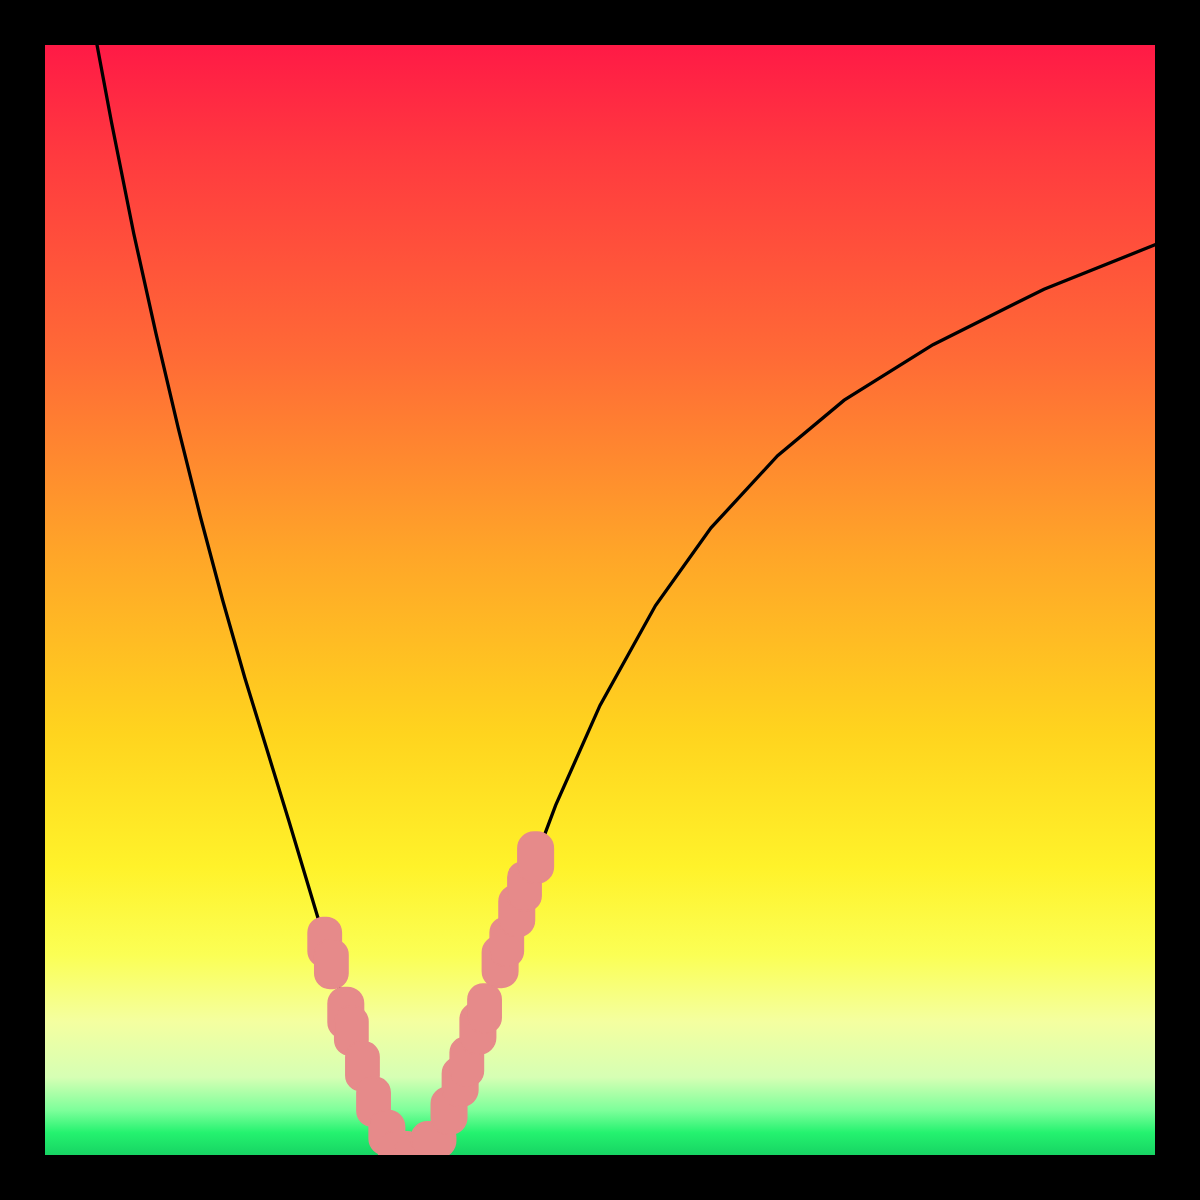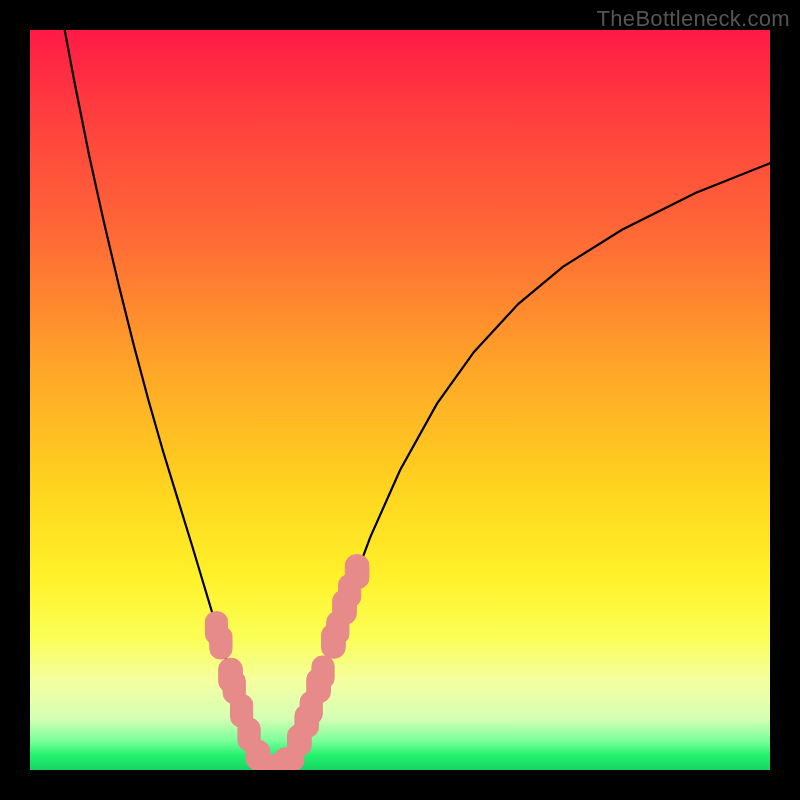--- a/index.html
+++ b/index.html
@@ -64,21 +64,20 @@
     stroke-linecap: round;
   }
   .marker {
     fill: #e68a8a;
     stroke: #e68a8a;
   }
 </style>
 </head>
 <body>
 <div class="outer">
-  <div class="watermark">TheBottleneck.com</div>
   <div class="plot">
     <svg class="curves" viewBox="0 0 740 740" preserveAspectRatio="none">
       <path id="curve-path" class="curve" d="M33.30 -7.40 L44.40 51.80 L59.20 125.80 L74.00 192.40 L88.80 255.30 L103.60 314.50 L118.40 370.00 L133.20 421.80 L148.00 469.90 L162.80 518.00 L173.90 555.00 L185.00 592.00 L196.10 629.00 L207.20 666.00 L214.60 691.90 L222.00 714.10 L229.40 728.90 L236.80 737.04 L244.20 740.00 L251.60 737.04 L259.00 728.90 L266.40 715.58 L277.50 688.20 L288.60 654.90 L303.40 610.50 L318.20 566.10 L340.40 506.90 L370.00 440.30 L407.00 373.70 L444.00 321.90 L488.40 273.80 L532.80 236.80 L592.00 199.80 L666.00 162.80 L740.00 133.20"></path>
       <g id="markers-group">
           <rect x="175.38" y="581.64" width="22.20" height="32.56" rx="10.09" ry="10.09" class="marker"></rect>
           <rect x="179.82" y="596.44" width="22.20" height="32.56" rx="10.09" ry="10.09" class="marker"></rect>
           <rect x="188.70" y="628.26" width="23.68" height="34.04" rx="10.76" ry="10.76" class="marker"></rect>
           <rect x="193.14" y="640.84" width="22.20" height="32.56" rx="10.09" ry="10.09" class="marker"></rect>
           <rect x="200.54" y="664.52" width="22.20" height="32.56" rx="10.09" ry="10.09" class="marker"></rect>
           <rect x="207.94" y="688.20" width="22.20" height="32.56" rx="10.09" ry="10.09" class="marker"></rect>

